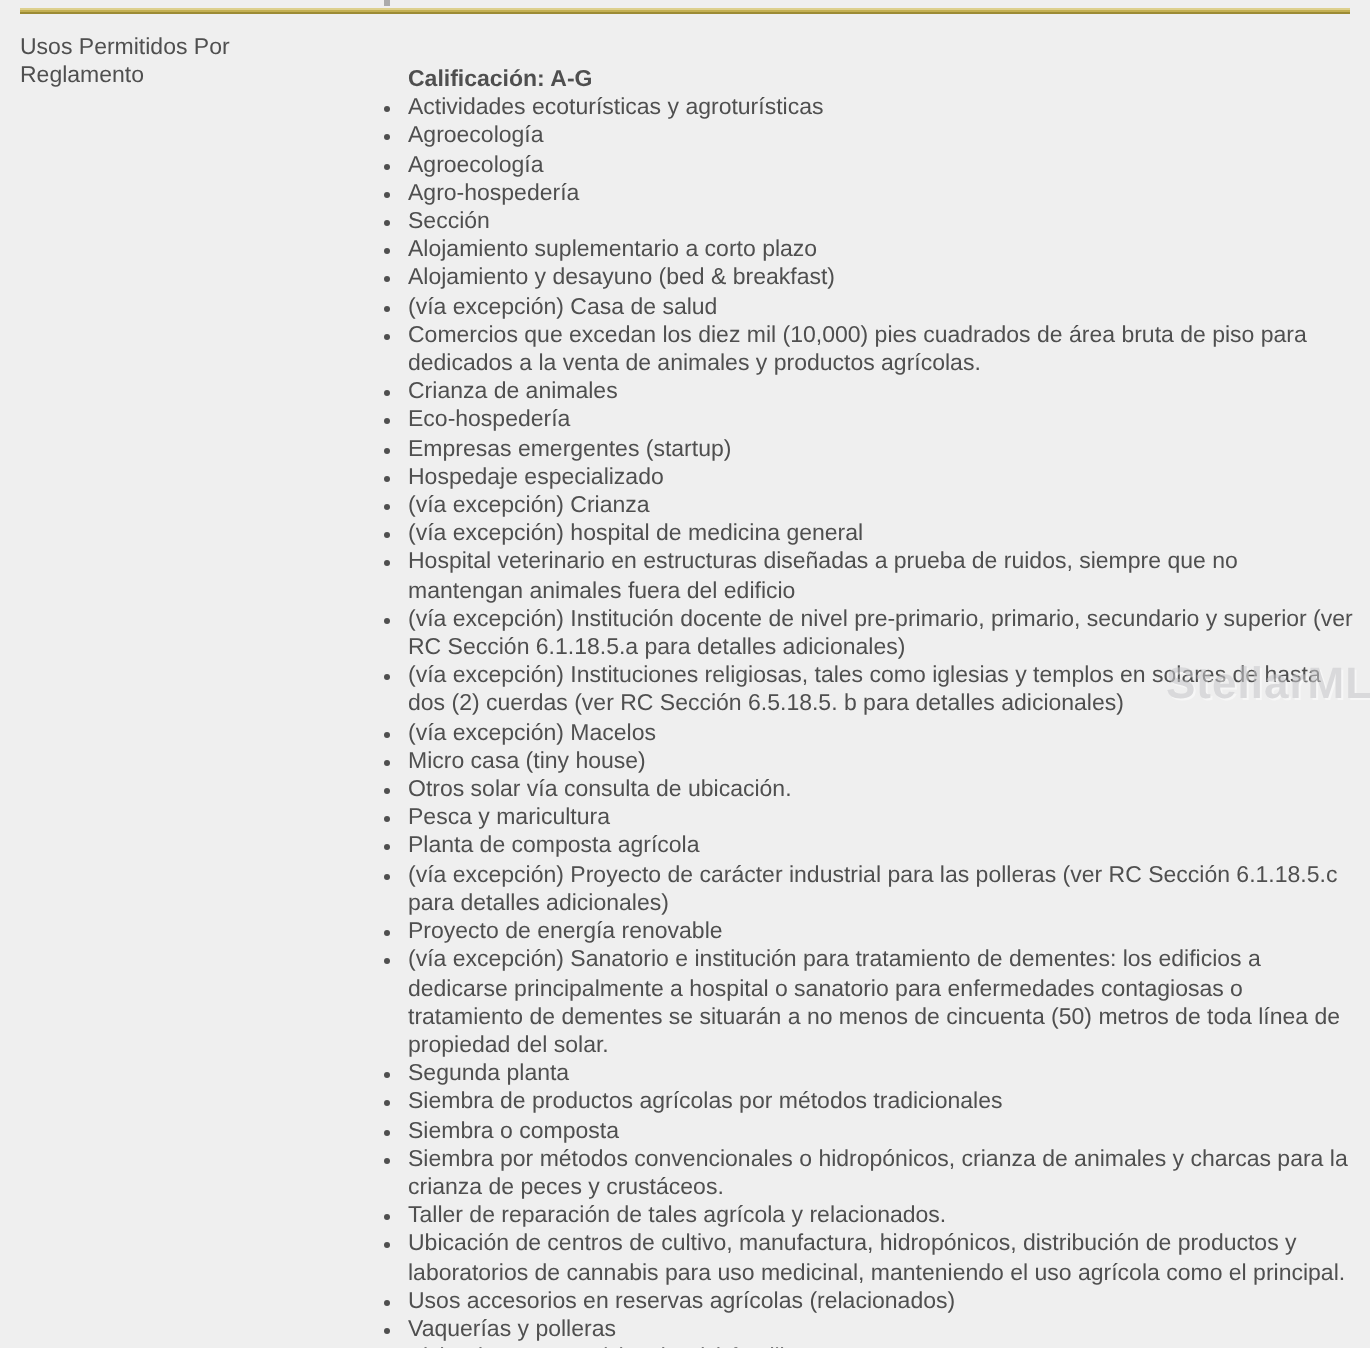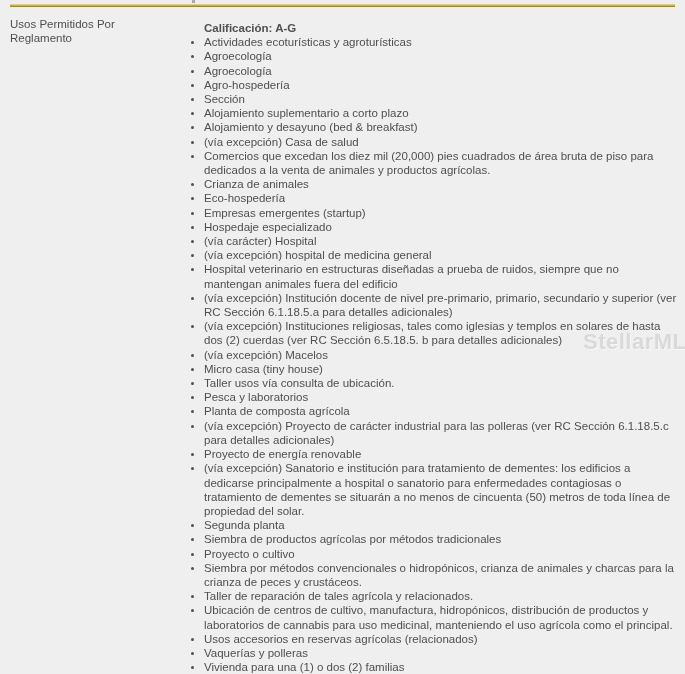--- a/index.html
+++ b/index.html
@@ -49,21 +49,21 @@
     padding-right: 16px;
     flex: 0 0 190px;
   }
   .content-col {
     flex: 1 1 auto;
     box-sizing: border-box;
     padding-right: 8px;
   }
   .content-heading {
     font-weight: bold;
-    margin: 4px 0 0 14px;
+    margin: 16px 0 0 14px;
   }
   ul.uses-list {
     margin: 0;
     padding: 0 0 0 14px;
     list-style: disc outside;
   }
   ul.uses-list li {
     margin: 0;
     padding: 0;
   }
@@ -99,41 +99,41 @@
     <p class="content-heading">Calificación: A-G</p>
     <ul class="uses-list">
         <li>Actividades ecoturísticas y agroturísticas</li>
         <li>Agroecología</li>
         <li>Agroecología</li>
         <li>Agro-hospedería</li>
         <li>Sección</li>
         <li>Alojamiento suplementario a corto plazo</li>
         <li>Alojamiento y desayuno (bed &amp; breakfast)</li>
         <li>(vía excepción) Casa de salud</li>
-        <li>Comercios que excedan los diez mil (20,000) pies cuadrados de área bruta de piso para dedicados a la venta de animales y productos agrícolas.</li>
+        <li>Comercios que excedan los diez mil (10,000) pies cuadrados de área bruta de piso para dedicados a la venta de animales y productos agrícolas.</li>
         <li>Crianza de animales</li>
         <li>Eco-hospedería</li>
         <li>Empresas emergentes (startup)</li>
         <li>Hospedaje especializado</li>
-        <li>(vía carácter) Hospital</li>
+        <li>(vía excepción) Crianza</li>
         <li>(vía excepción) hospital de medicina general</li>
         <li>Hospital veterinario en estructuras diseñadas a prueba de ruidos, siempre que no mantengan animales fuera del edificio</li>
         <li>(vía excepción) Institución docente de nivel pre-primario, primario, secundario y superior (ver RC Sección 6.1.18.5.a para detalles adicionales)</li>
         <li>(vía excepción) Instituciones religiosas, tales como iglesias y templos en solares de hasta dos (2) cuerdas (ver RC Sección 6.5.18.5. b para detalles adicionales)</li>
         <li>(vía excepción) Macelos</li>
         <li>Micro casa (tiny house)</li>
-        <li>Taller usos vía consulta de ubicación.</li>
-        <li>Pesca y laboratorios</li>
+        <li>Otros solar vía consulta de ubicación.</li>
+        <li>Pesca y maricultura</li>
         <li>Planta de composta agrícola</li>
         <li>(vía excepción) Proyecto de carácter industrial para las polleras (ver RC Sección 6.1.18.5.c para detalles adicionales)</li>
         <li>Proyecto de energía renovable</li>
         <li>(vía excepción) Sanatorio e institución para tratamiento de dementes: los edificios a dedicarse principalmente a hospital o sanatorio para enfermedades contagiosas o tratamiento de dementes se situarán a no menos de cincuenta (50) metros de toda línea de propiedad del solar.</li>
         <li>Segunda planta</li>
         <li>Siembra de productos agrícolas por métodos tradicionales</li>
-        <li>Proyecto o cultivo</li>
+        <li>Siembra o composta</li>
         <li>Siembra por métodos convencionales o hidropónicos, crianza de animales y charcas para la crianza de peces y crustáceos.</li>
         <li>Taller de reparación de tales agrícola y relacionados.</li>
         <li>Ubicación de centros de cultivo, manufactura, hidropónicos, distribución de productos y laboratorios de cannabis para uso medicinal, manteniendo el uso agrícola como el principal.</li>
         <li>Usos accesorios en reservas agrícolas (relacionados)</li>
         <li>Vaquerías y polleras</li>
         <li>Vivienda para una (1) o dos (2) familias</li>
       </ul>
   </div>
 </div>
 

